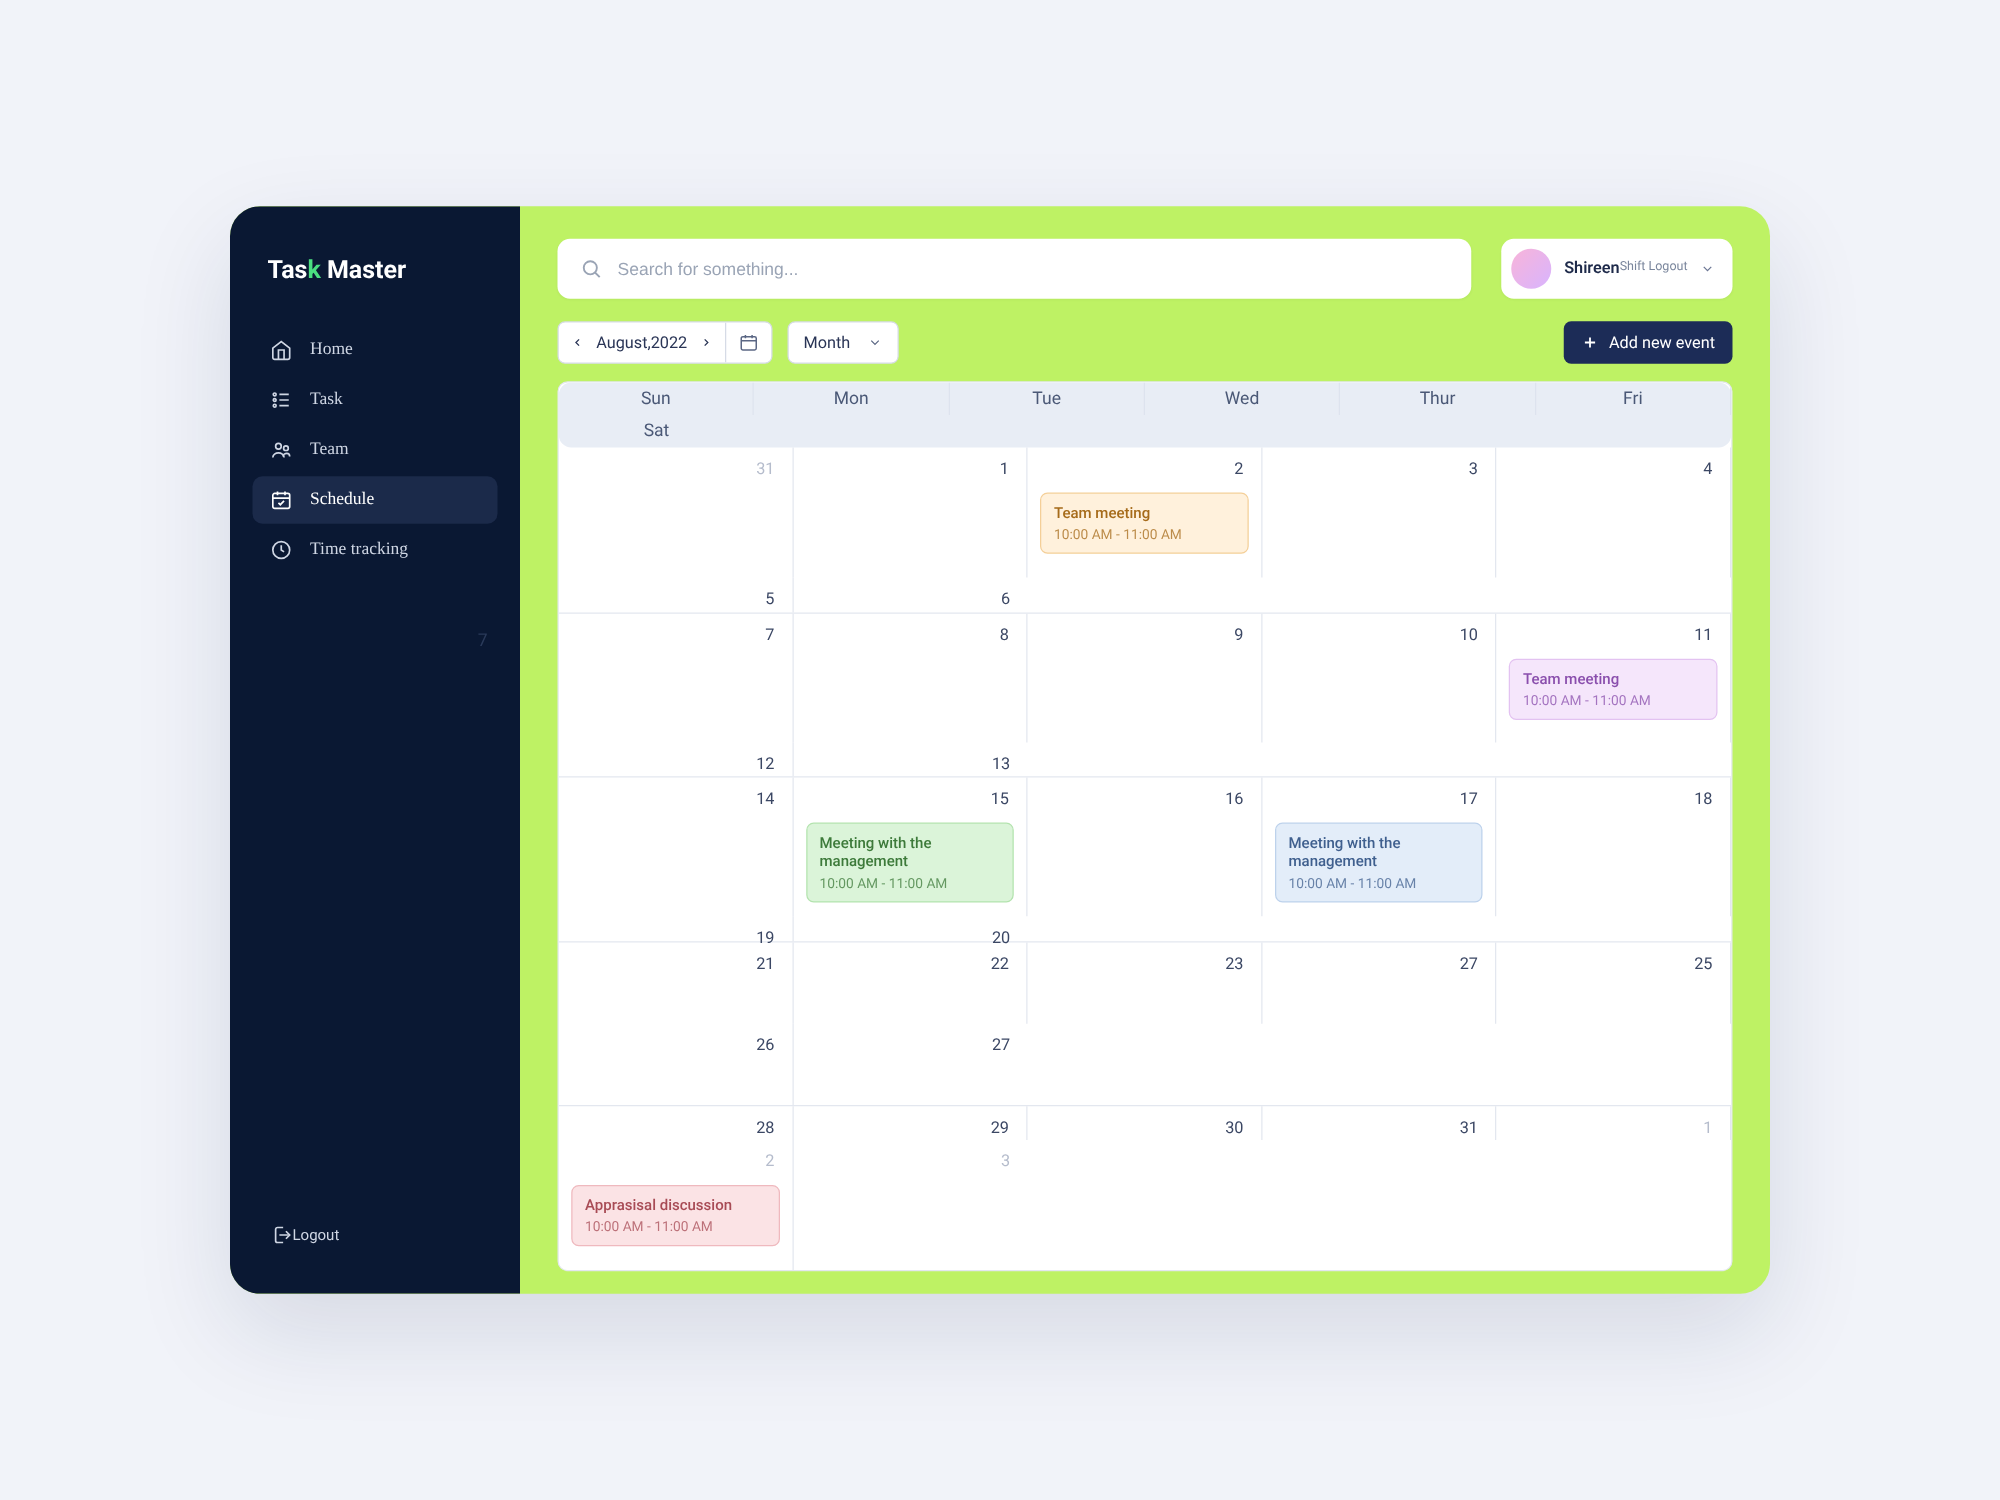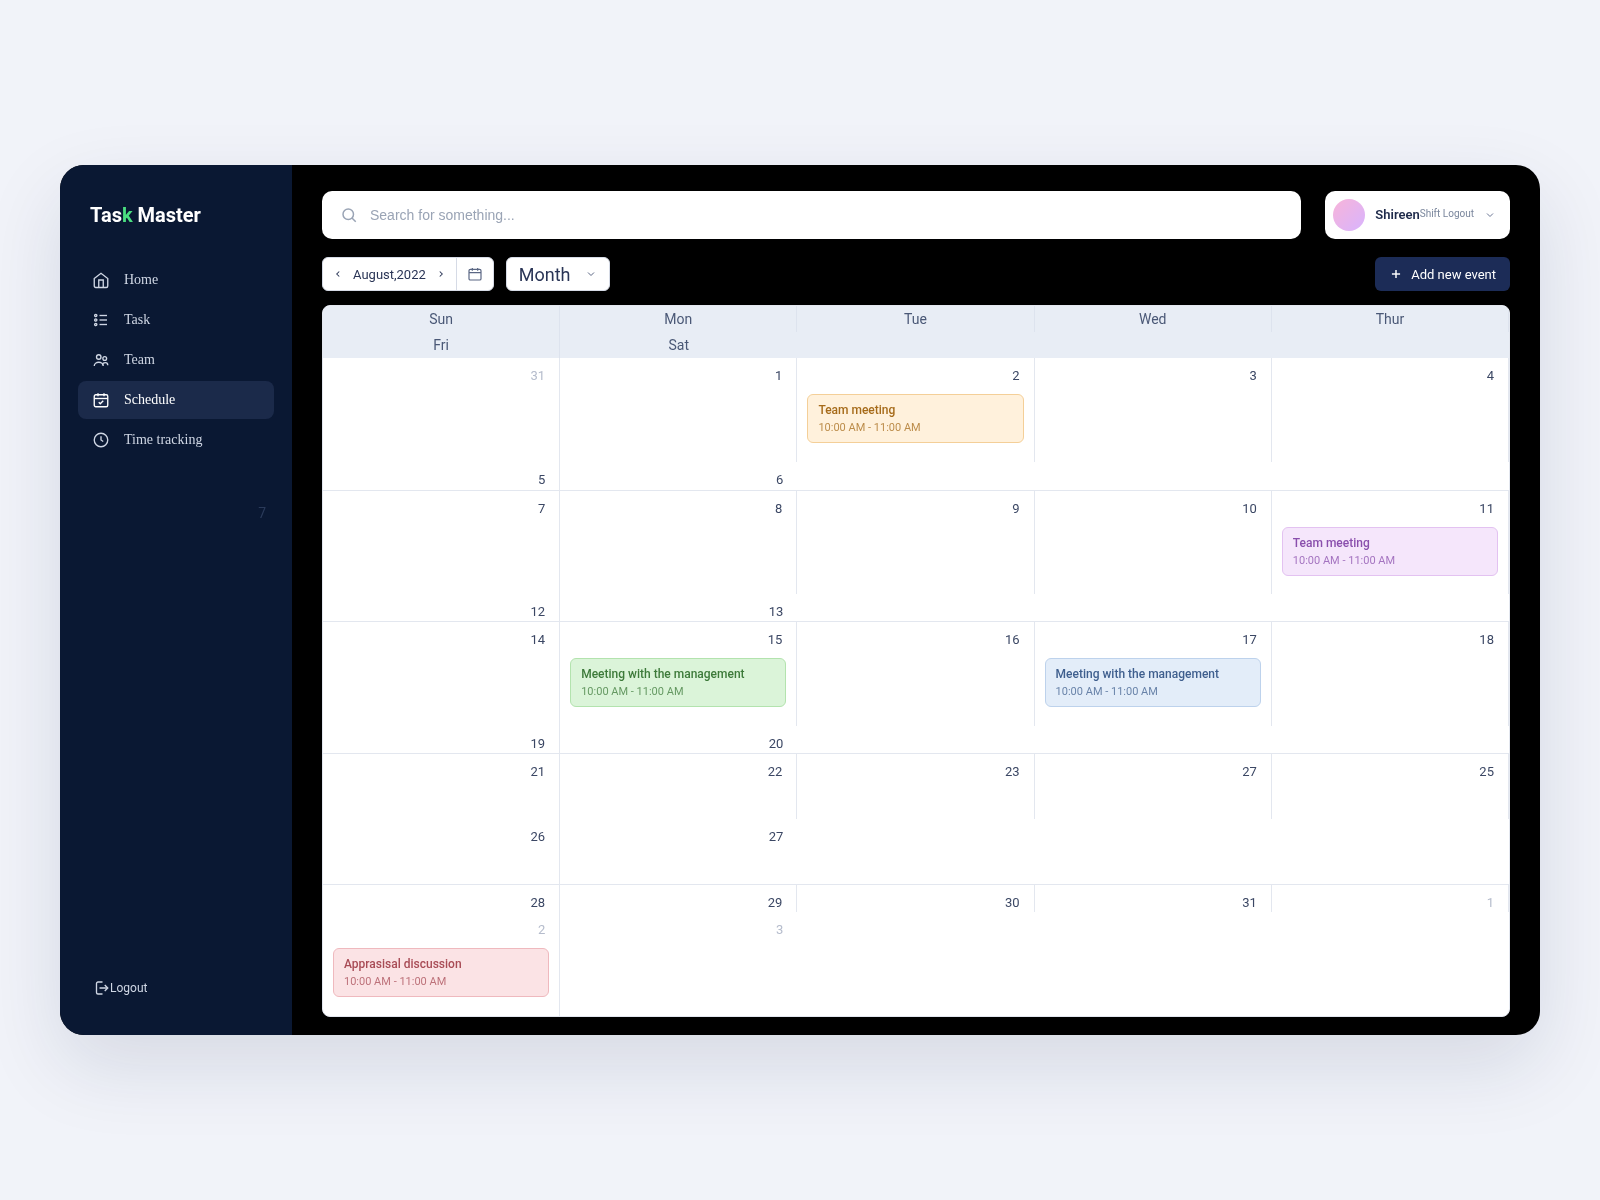--- a/index.html
+++ b/index.html
@@ -6,23 +6,23 @@
 body {
   font-family: -apple-system, BlinkMacSystemFont, "Segoe UI", Roboto, sans-serif;
   background: #f1f3f9;
   width: 1600px;
   height: 1200px;
   display: flex;
   align-items: center;
   justify-content: center;
 }
 .app-window {
-  width: 1480px;
+  width: 1232px;
   height: 870px;
-  background: #000000;
+  background: #bef264;
   border-radius: 24px;
   display: flex;
   overflow: hidden;
   box-shadow: 0 30px 80px rgba(20, 30, 70, 0.12);
 }
 .sidebar {
   width: 232px;
   background: #0a1833;
   display: flex;
   flex-direction: column;
@@ -146,21 +146,21 @@
 .cal-icon-btn { padding: 0 10px; display:flex; align-items:center; cursor:pointer; }
 .view-select {
   border: 1px solid #d6dbe6;
   border-radius: 6px;
   height: 34px;
   background: #fff;
   display: flex;
   align-items: center;
   gap: 14px;
   padding: 0 12px;
-  font-size: 18px;
+  font-size: 13px;
   color: #2a3556;
   cursor: pointer;
 }
 .spacer { flex: 1; }
 .add-btn {
   background: #1c2c57;
   color: #fff;
   border-radius: 6px;
   height: 34px;
   display: flex;
@@ -174,23 +174,24 @@
   flex: 1;
   border: 1px solid #e3e7ef;
   border-radius: 8px;
   overflow: hidden;
   background: #fff;
   display: flex;
   flex-direction: column;
 }
 .cal-header {
   display: grid;
-  grid-template-columns: repeat(5, 1fr);
+  grid-template-columns: repeat(6, 1fr);
   background: #e8edf5;
   height: 52px;
+  border-radius: 10px;
 }
 .cal-header-cell {
   display: flex;
   align-items: center;
   justify-content: center;
   font-size: 14px;
   color: #4a5876;
   border-right: 1px solid #dde3ee;
 }
 .cal-header-cell:last-child { border-right: none; }

